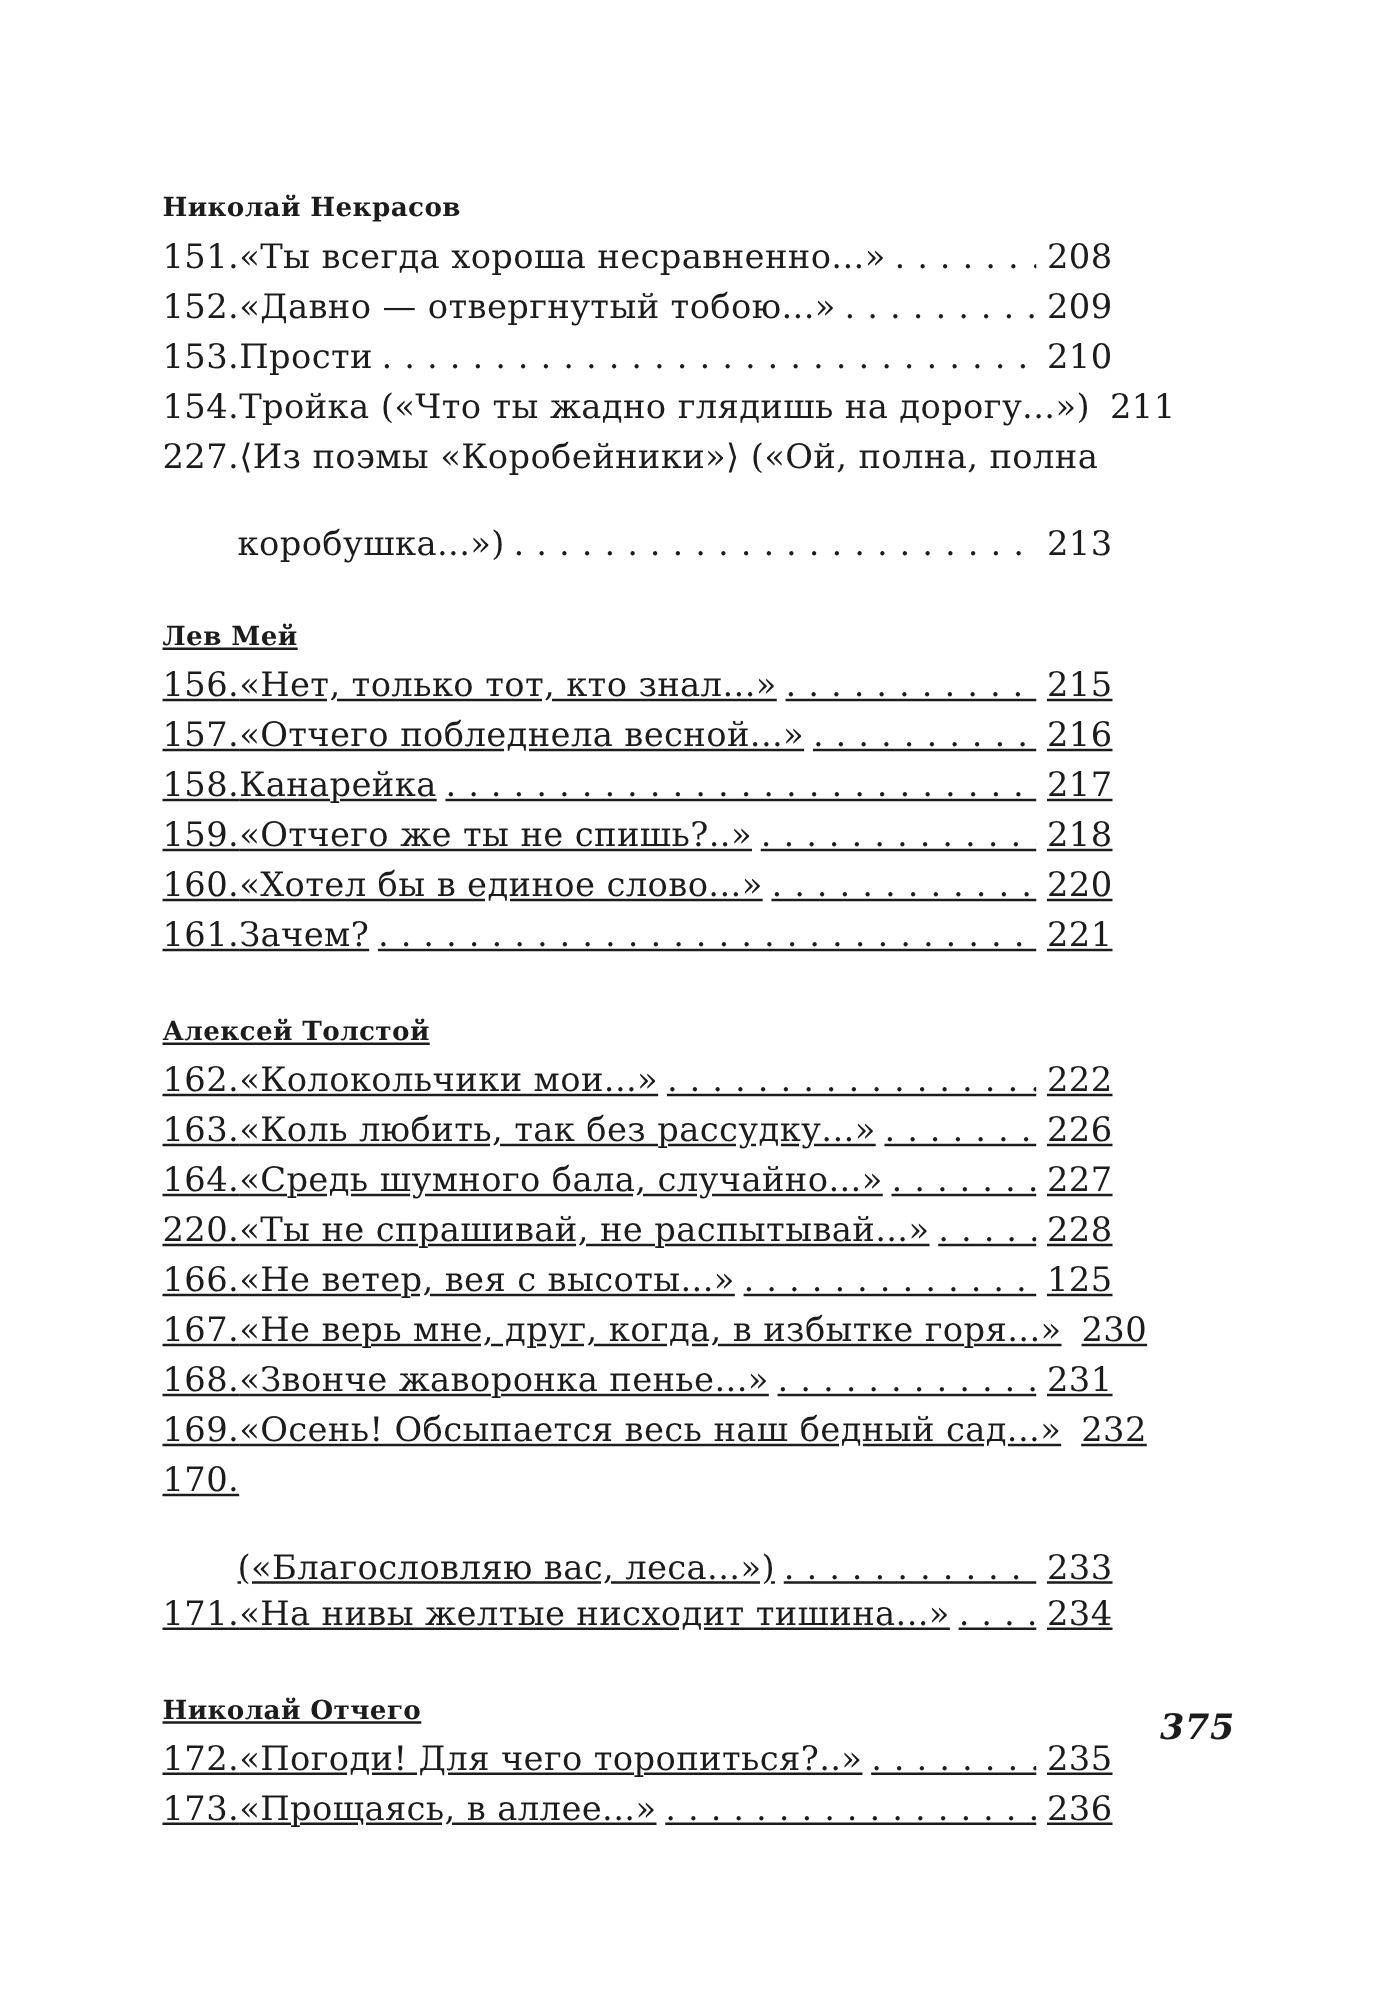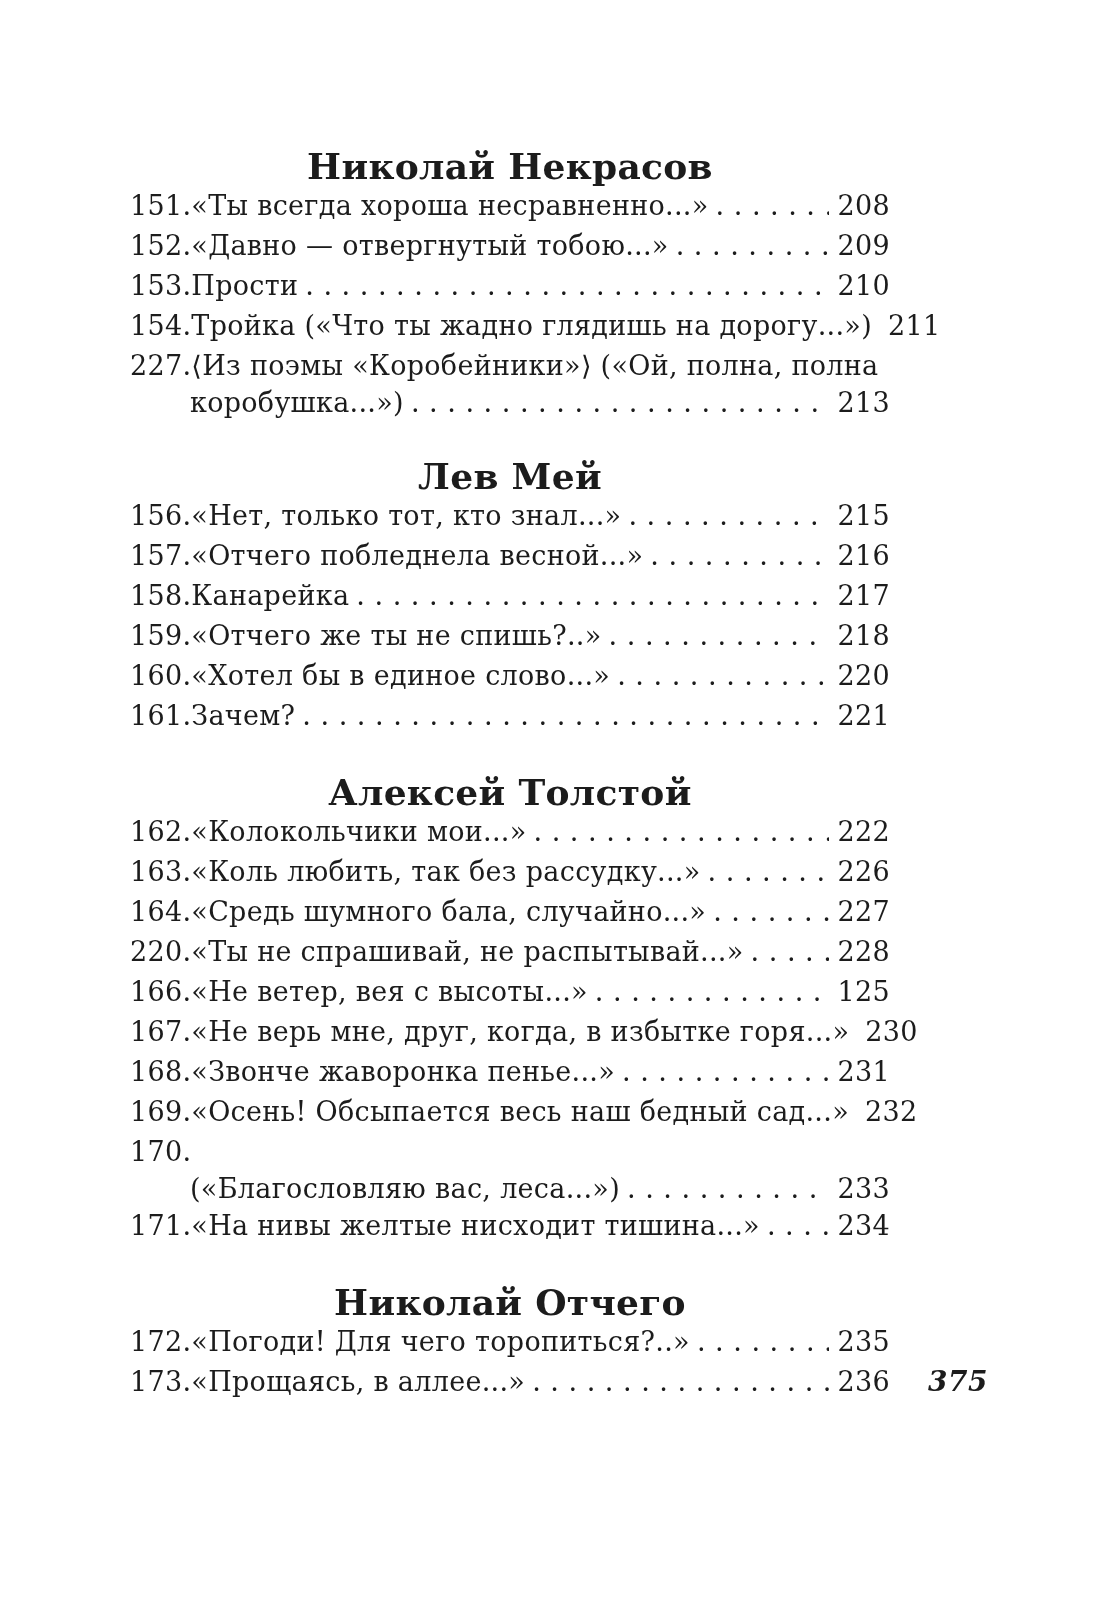--- a/index.html
+++ b/index.html
@@ -10,37 +10,37 @@
     font-family: "DejaVu Serif", "Liberation Serif", serif;
     position: relative;
     overflow: hidden;
   }
   .content {
     position: absolute;
     left: 130px; top: 146px;
     width: 760px; 
   }
   .section { margin: 0; }
-  .section + .section { margin-top: 36px; }
+  .section + .section { margin-top: 36px; text-decoration: underline; }
   .section-title {
     height: 40px; line-height: 40px;
-    text-align: center;
+    text-align: left;
     font-weight: bold;
-    font-size: 36px;
+    font-size: 21px;
     letter-spacing: 0.3px;
     white-space: nowrap;
   }
   .row {
     display: flex;
     height: 40px; line-height: 40px;
     font-size: 27px;
     letter-spacing: 0.3px;
     white-space: nowrap;
   }
-  .row.cont { height: 34px; line-height: 34px; }
+  .row.cont { height: 34px; line-height: 34px; margin-top: 33px; }
   .num {
     flex: 0 0 60px;
     text-align: right;
   }
   .title { flex: 0 0 auto; }
   .leader {
     flex: 1 1 auto;
     overflow: hidden;
     white-space: nowrap;
     padding-left: 7px;

